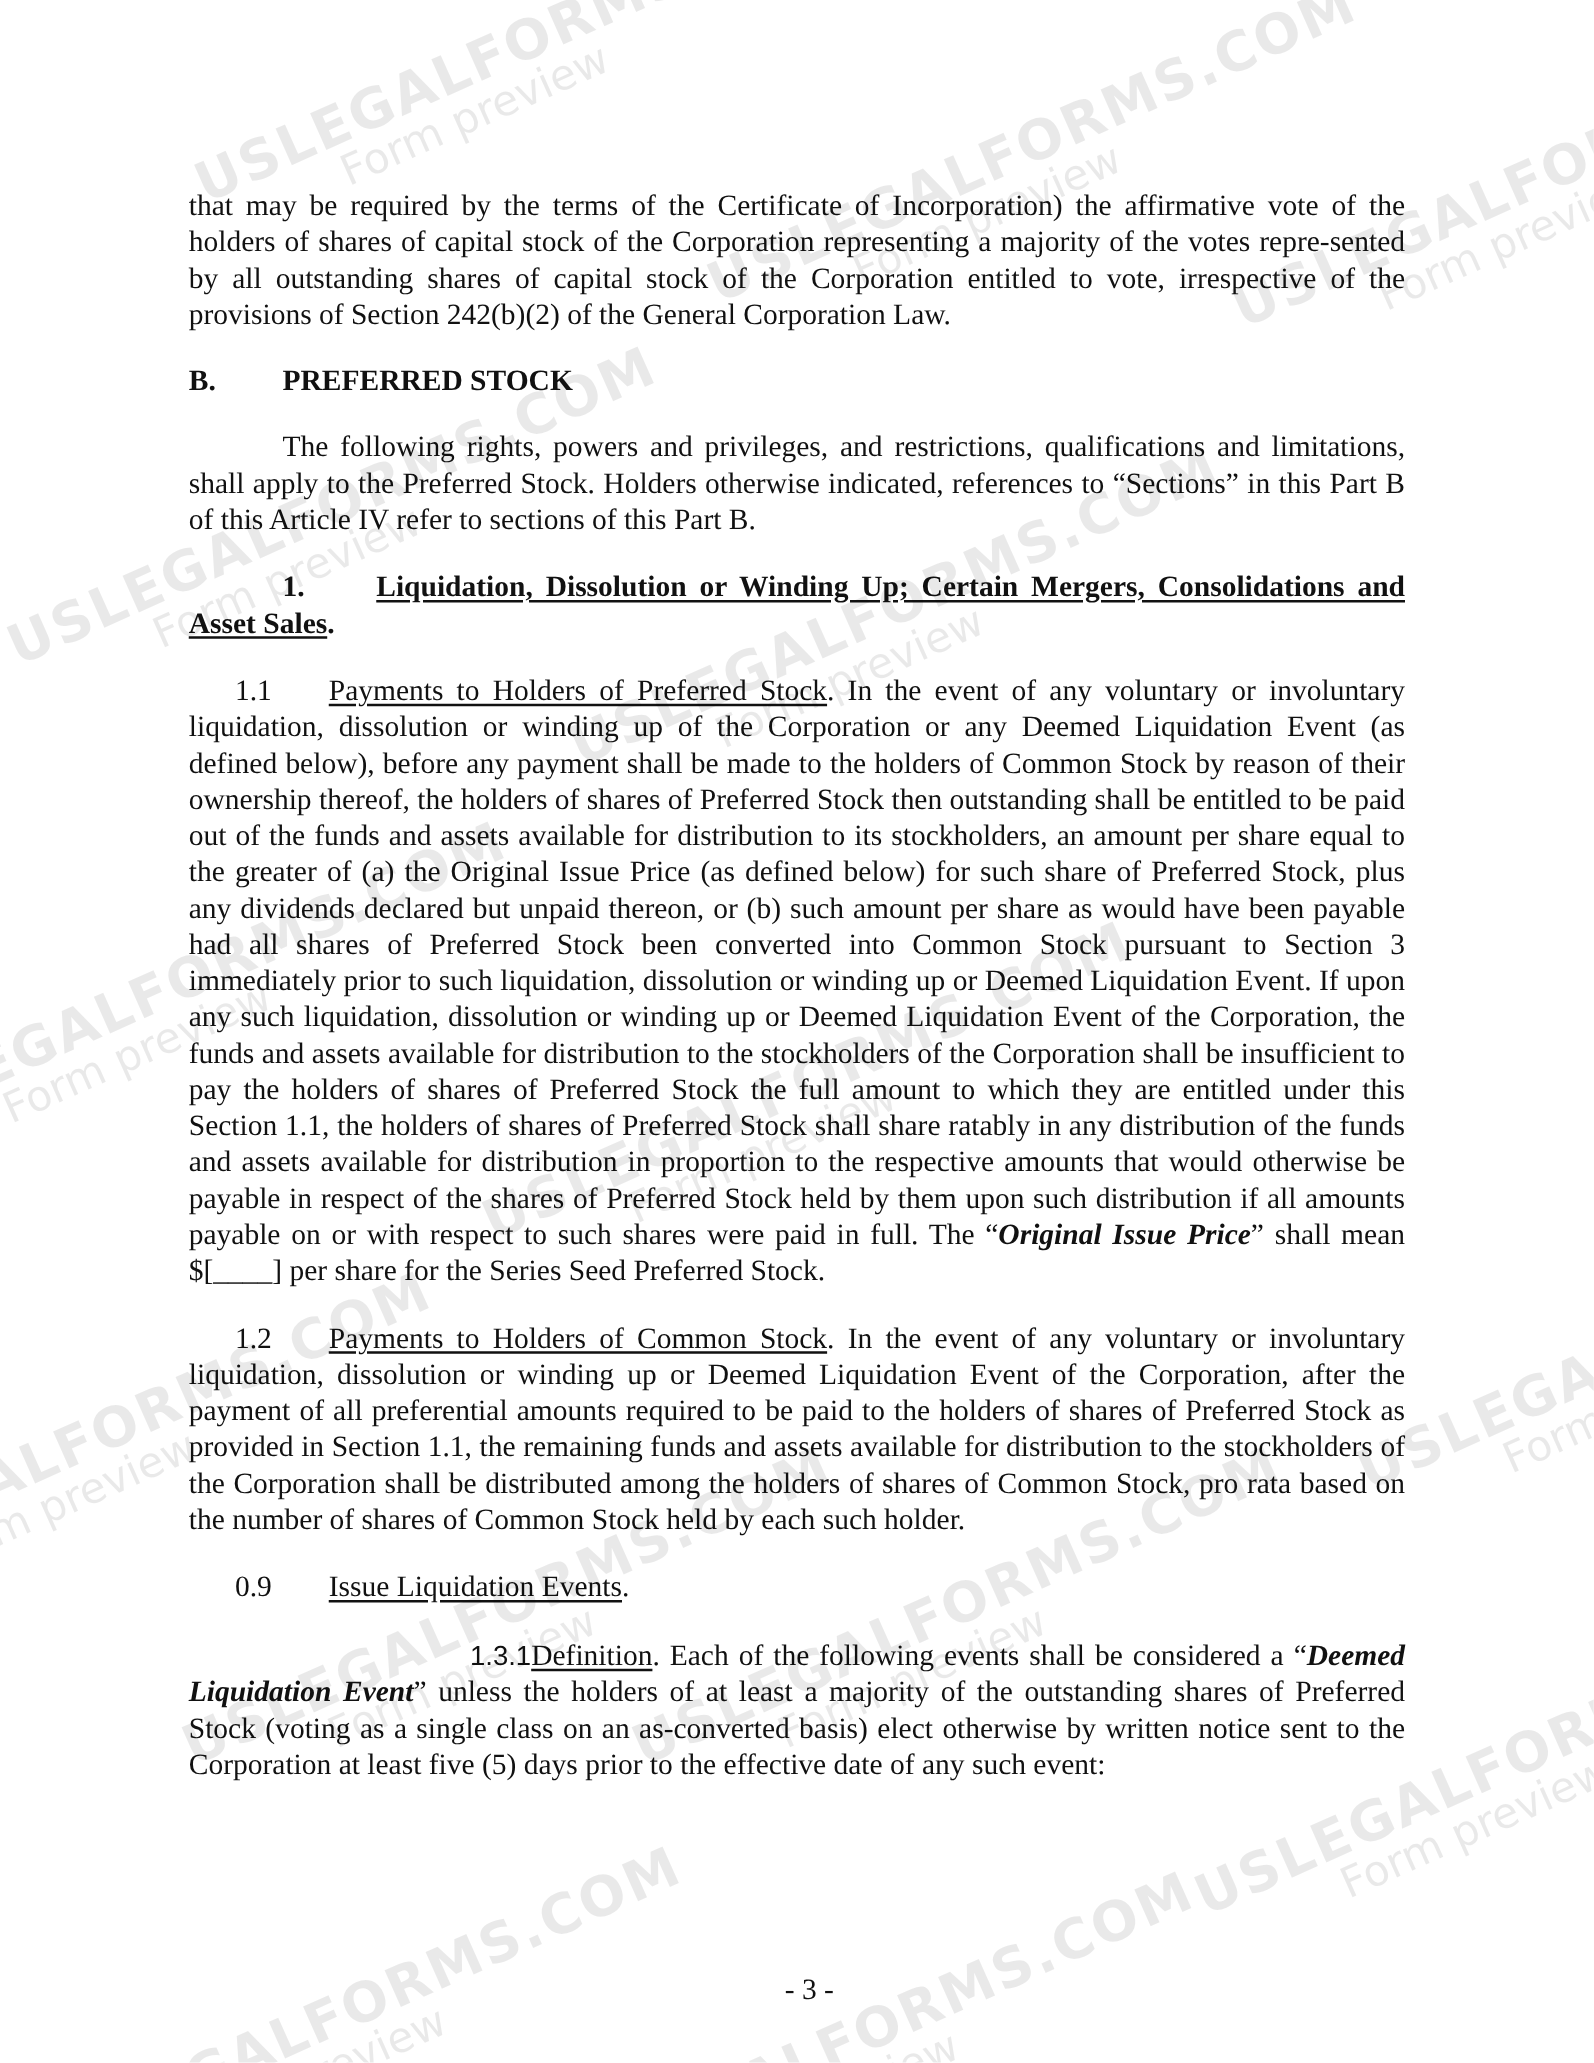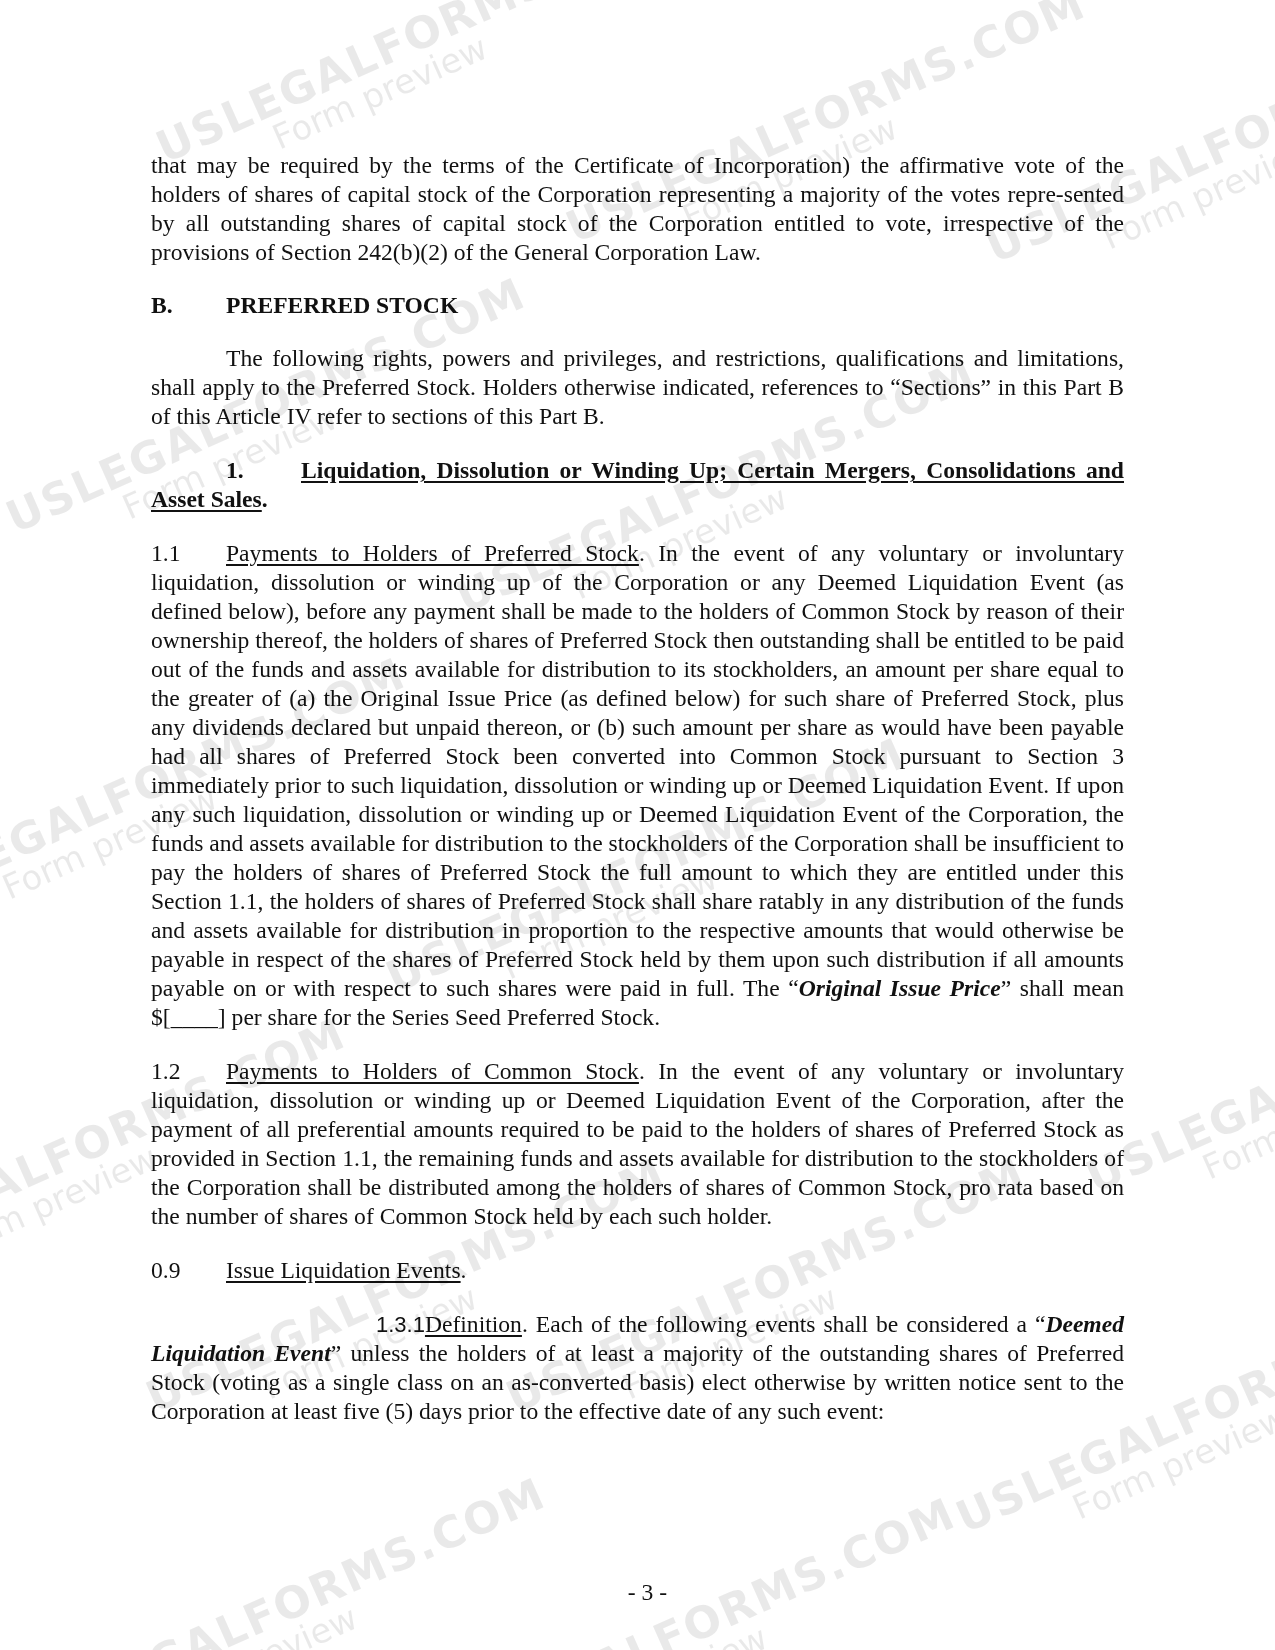--- a/index.html
+++ b/index.html
@@ -12,21 +12,21 @@
   }
   .content { position: absolute; left: 151px; top: 151px; width: 973px; }
   p { margin: 0; text-align: justify; }
   .gap-sm { height: 24px; }
   .gap-md { height: 25px; }
   .u { text-decoration: underline; text-underline-offset: 3px; }
   .bi { font-weight: bold; font-style: italic; }
   .heading-b { font-weight: bold; display: flex; }
   .heading-b .num { width: 75px; }
   .indent { text-indent: 75px; }
-  .sec-num { display: inline-block; width: 75px; }
+  .sec-num { display: inline-block; width: 75px; margin-left: 37px; }
   .sec1 { font-weight: bold; text-indent: 75px; }
   .sec1 .n { display: inline-block; width: 75px; text-indent: 0; }
   .sub-indent-num { display: inline-block; margin-left: 225px; font-family: "Liberation Sans", "DejaVu Sans", sans-serif; font-size: 22px; }
   .last-line-left { text-align-last: left; }
   .page-number { position: absolute; left: 0; width: 1275px; top: 1578px; text-align: center; padding-left: 20px; box-sizing: border-box; }
   .watermark {
     position: absolute; pointer-events: none; color: rgba(0,0,0,0.085);
     font-family: "DejaVu Sans", sans-serif; transform: rotate(-24deg); transform-origin: left top;
     white-space: nowrap; line-height: 1;
   }

